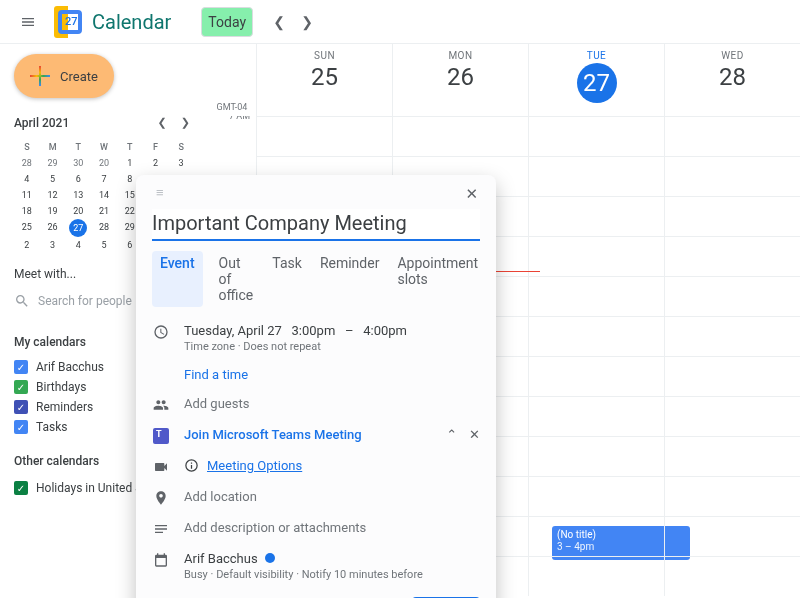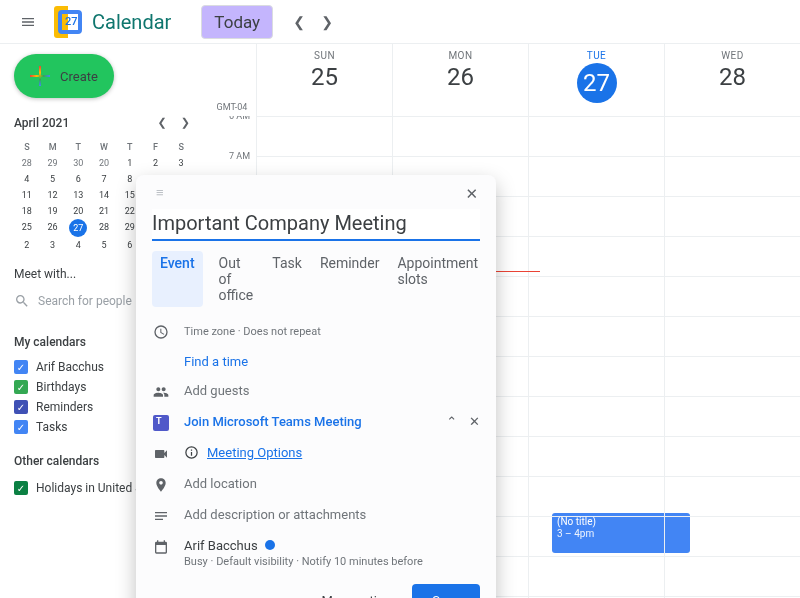--- a/index.html
+++ b/index.html
@@ -7,29 +7,29 @@
 body{font-size:13px;color:#3c4043;overflow:hidden;background:#fff}
 
 
 .topbar{height:44px;display:flex;align-items:center;padding:0 8px;border-bottom:1px solid #eceff1}
 .hamburger{width:40px;height:40px;display:flex;align-items:center;justify-content:center;font-size:18px;color:#5f6368;cursor:pointer}
 .logo{width:32px;height:32px;margin:0 6px;position:relative}
 .logo .blue{position:absolute;top:4px;left:4px;width:24px;height:24px;border:4px solid #4285f4;border-radius:4px}
 .logo .gold{position:absolute;top:0;left:0;width:14px;height:32px;background:#fbbc04;border-radius:3px 0 0 3px}
 .logo .num{position:absolute;top:9px;left:11px;font-size:11px;font-weight:500;color:#1a73e8}
 .app-title{font-size:20px;color:#0f766e;margin-right:30px}
-.today-btn{border:1px solid #dadce0;border-radius:4px;padding:6px 12px;font-size:17px;background:#c4b5fd;cursor:pointer;color:#3c4043}
+.today-btn{border:1px solid #dadce0;border-radius:4px;padding:6px 6px;font-size:14px;background:#86efac;cursor:pointer;color:#3c4043}
 .nav-arrows{display:flex;margin:0 12px}
 .nav-arrows span{width:28px;height:28px;display:flex;align-items:center;justify-content:center;font-size:14px;color:#5f6368;cursor:pointer}
 .period{font-size:20px;color:#3c4043}
 
 
 .container{display:flex;height:calc(100% - 44px)}
 .sidebar{width:208px;padding:10px 14px 0 14px;overflow:hidden;flex-shrink:0}
-.create-wrap{display:flex;align-items:center;height:44px;padding:0 16px;border-radius:22px;box-shadow:0 1px 4px rgba(0,0,0,.25);width:fit-content;cursor:pointer;margin-bottom:14px;background:#22c55e}
+.create-wrap{display:flex;align-items:center;height:44px;padding:0 16px;border-radius:22px;box-shadow:0 1px 4px rgba(0,0,0,.25);width:fit-content;cursor:pointer;margin-bottom:14px;background:#fdba74}
 .create-plus{width:20px;height:20px;position:relative;margin-right:10px}
 .create-plus::before,.create-plus::after{content:"";position:absolute;background:linear-gradient(90deg,#ea4335,#fbbc04,#34a853,#4285f4)}
 .create-plus::before{top:9px;left:0;width:20px;height:2px}
 .create-plus::after{left:9px;top:0;width:2px;height:20px;background:linear-gradient(180deg,#ea4335,#fbbc04,#34a853,#4285f4)}
 .create-text{font-size:13px;color:#3c4043}
 .mini-header{display:flex;align-items:center;justify-content:space-between;margin-bottom:6px}
 .mini-title{font-size:12px;font-weight:500;color:#3c4043}
 .mini-arrows{display:flex;gap:6px}
 .mini-arrows span{font-size:11px;color:#5f6368;cursor:pointer;padding:4px}
 .mini-grid{display:grid;grid-template-columns:repeat(7,1fr);gap:0;text-align:center}
@@ -227,33 +227,24 @@
           <div class="dow">TUE</div>
           <div class="num">27</div>
         </div>
         <div class="day-head">
           <div class="dow">WED</div>
           <div class="num">28</div>
         </div>
       </div>
     <div class="hour-grid" id="hour-grid">
       <div class="now-line" style="top:155px;width:48%"></div>
-      <div class="event" style="top:397px;left:calc(48px + 50%);width:calc(25% - 10px);height:40px">
+      <div class="event" style="top:410px;left:calc(48px + 50%);width:calc(25% - 10px);height:34px">
         <div>(No title)</div>
         <div class="t2">3 – 4pm</div>
       </div>
-    <div class="hour-row">
-          <div class="hour-label">6 AM</div>
-          <div class="hour-cells">
-            <div class="hour-cell"></div>
-            <div class="hour-cell"></div>
-            <div class="hour-cell"></div>
-            <div class="hour-cell"></div>
-          </div>
-        </div>
         <div class="hour-row">
           <div class="hour-label">7 AM</div>
           <div class="hour-cells">
             <div class="hour-cell"></div>
             <div class="hour-cell"></div>
             <div class="hour-cell"></div>
             <div class="hour-cell"></div>
           </div>
         </div>
         <div class="hour-row">
@@ -373,20 +364,26 @@
       <span class="tab">Appointment slots</span>
     </div>
 
   <div class="row">
     <span class="icon">
         <svg viewBox="0 0 24 24">
           <path d="M12 2a10 10 0 100 20 10 10 0 000-20zm0 18a8 8 0 110-16 8 8 0 010 16zm.5-13H11v6l5.25 3.15.75-1.23-4.5-2.67z"></path>
         </svg>
       </span>
     <div class="content">
+      <div>
+        <span>Tuesday, April 27</span>&nbsp;&nbsp;
+        <span>3:00pm</span>&nbsp;&nbsp;
+        <span>–</span>&nbsp;&nbsp;
+        <span>4:00pm</span>
+      </div>
       <div class="subtle">Time zone · Does not repeat</div>
     </div>
   </div>
 
   <div class="row">
       <span class="icon"></span>
     <span class="link">Find a time</span>
   </div>
 
   <div class="row">

